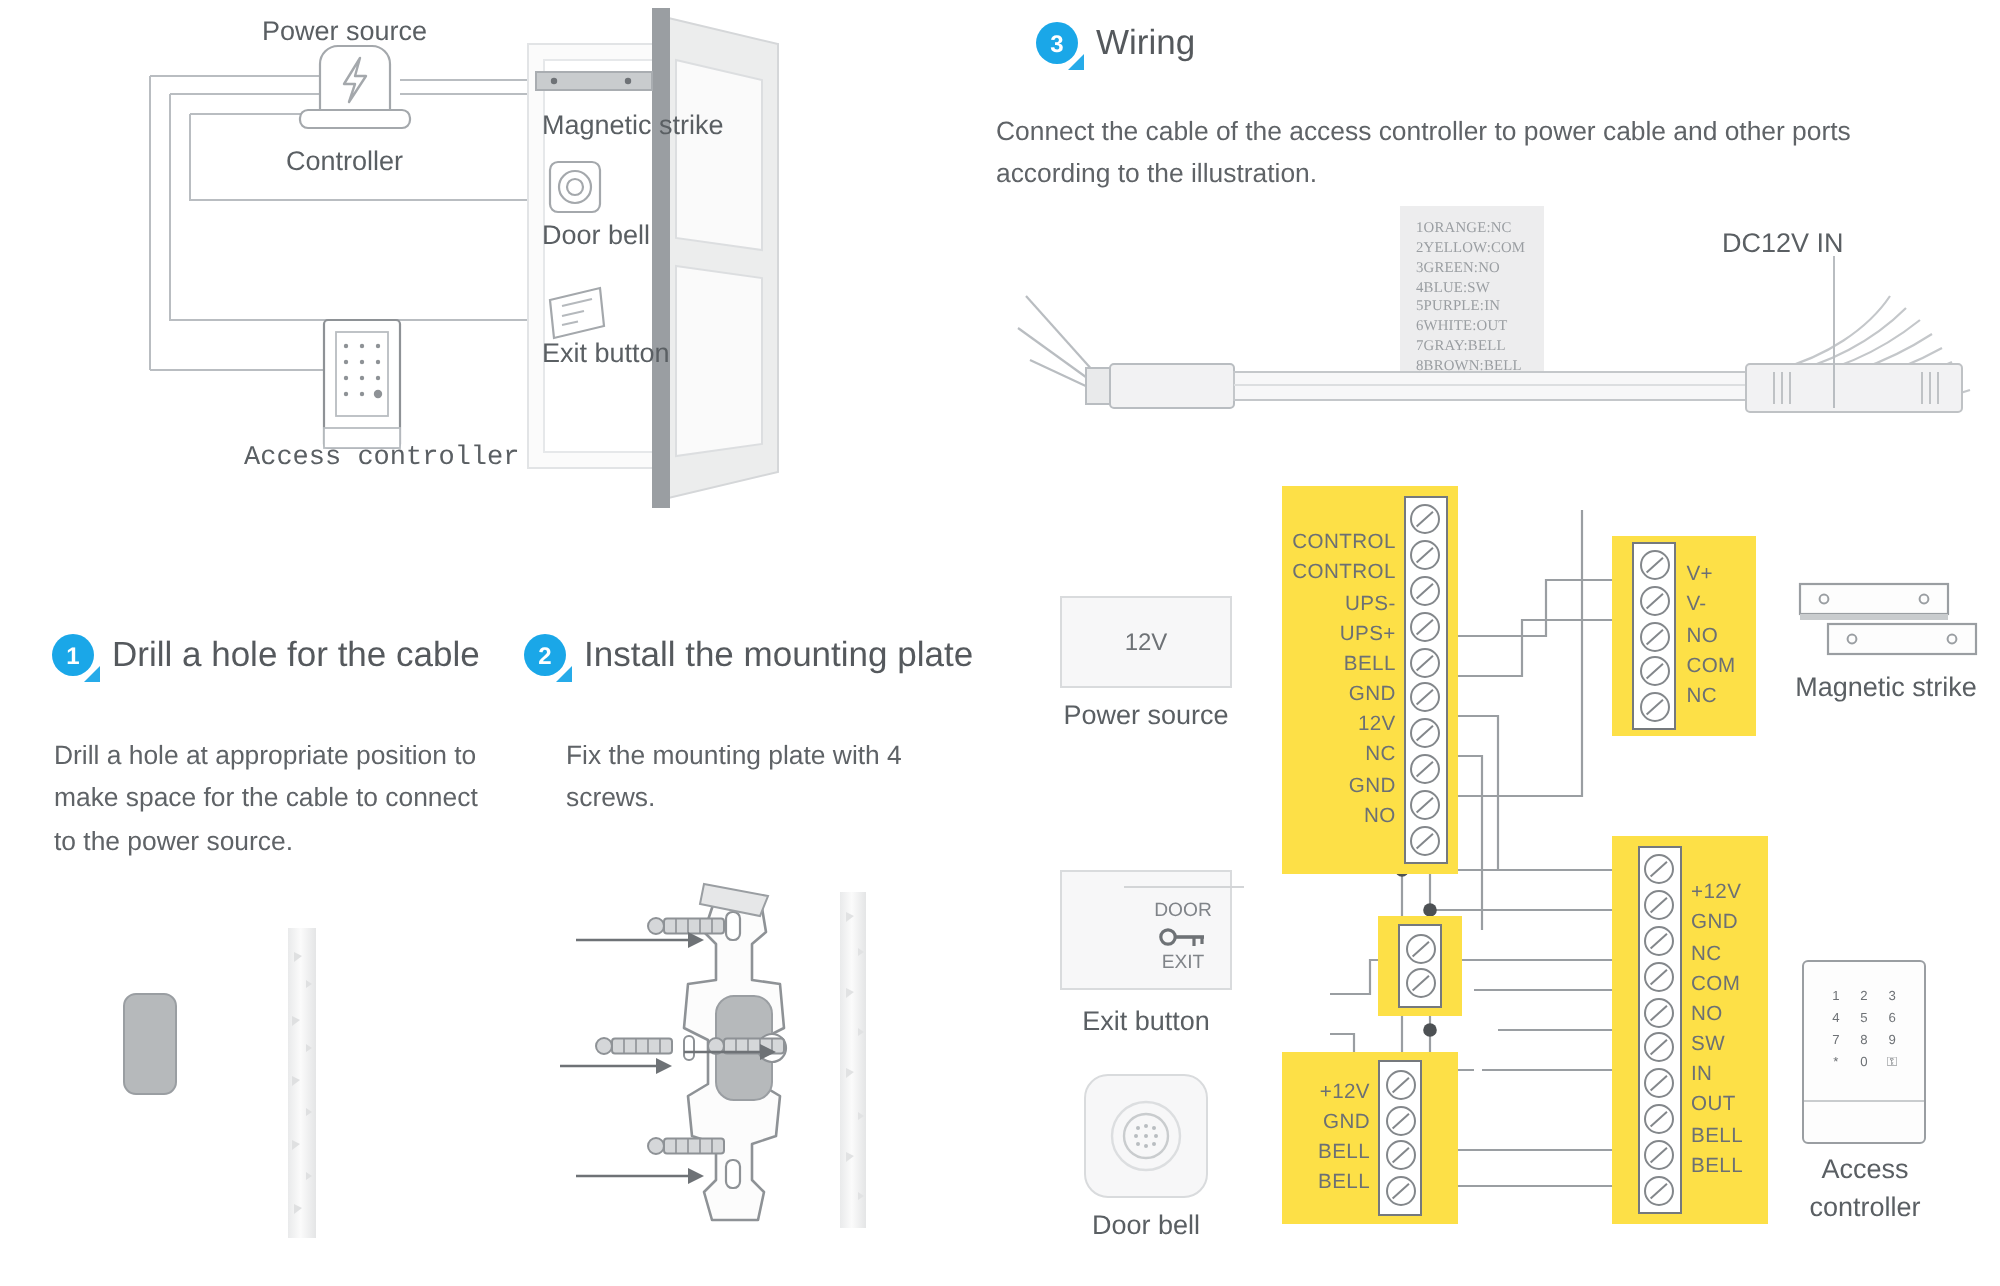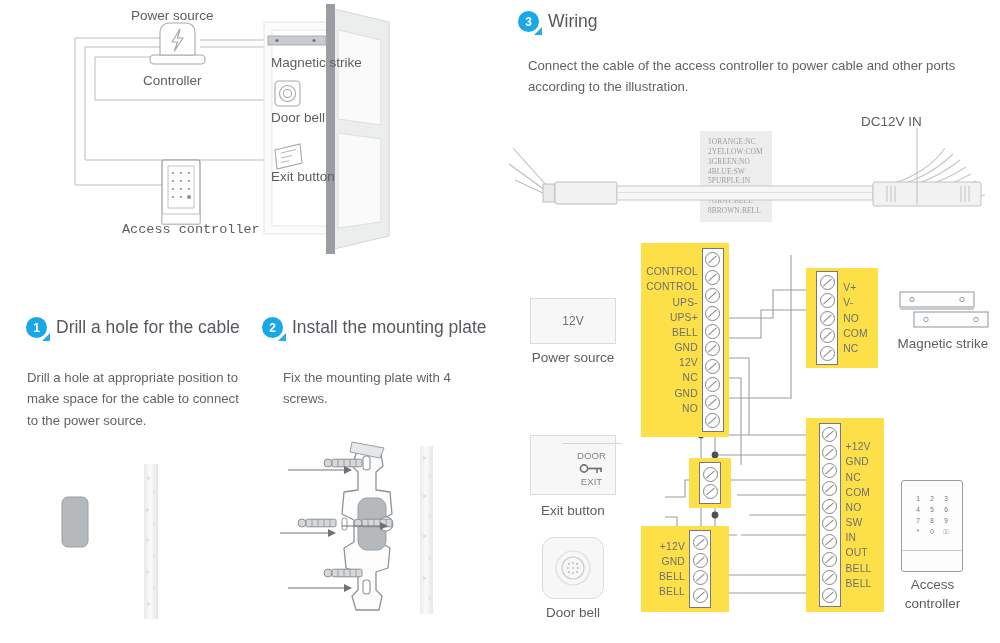--- a/index.html
+++ b/index.html
@@ -269,23 +269,23 @@
         <polygon points="100,84 108,88 100,92" fill="#6e7276" stroke="none"></polygon>
       <path d="M8,150 L64,150"></path>
         <polygon points="64,146 72,150 64,154" fill="#6e7276" stroke="none"></polygon>
     </g>
   </svg>
 
   <div class="step-head" style="left:518px; top:11px;">
     <div class="badge">3</div>
     <div class="step-title">Wiring</div>
   </div>
-  <div class="step-body" style="left:528px; top:55px; width:460px;">Connect the cable of the access controller to power cable and other ports according to the illustration.</div>
-
-  <div class="wirelist" style="left:700px; top:103px; width:72px;margin-top:28px;">
+  <div class="step-body" style="left:498px; top:55px; width:460px;">Connect the cable of the access controller to power cable and other ports according to the illustration.</div>
+
+  <div class="wirelist" style="left:700px; top:103px; width:72px;">
     <div>1ORANGE:NC</div>
     <div>2YELLOW:COM</div>
     <div>3GREEN:NO</div>
     <div>4BLUE:SW</div>
     <div>5PURPLE:IN</div>
     <div>6WHITE:OUT</div>
     <div>7GRAY:BELL</div>
     <div>8BROWN:BELL</div>
   </div>
 

